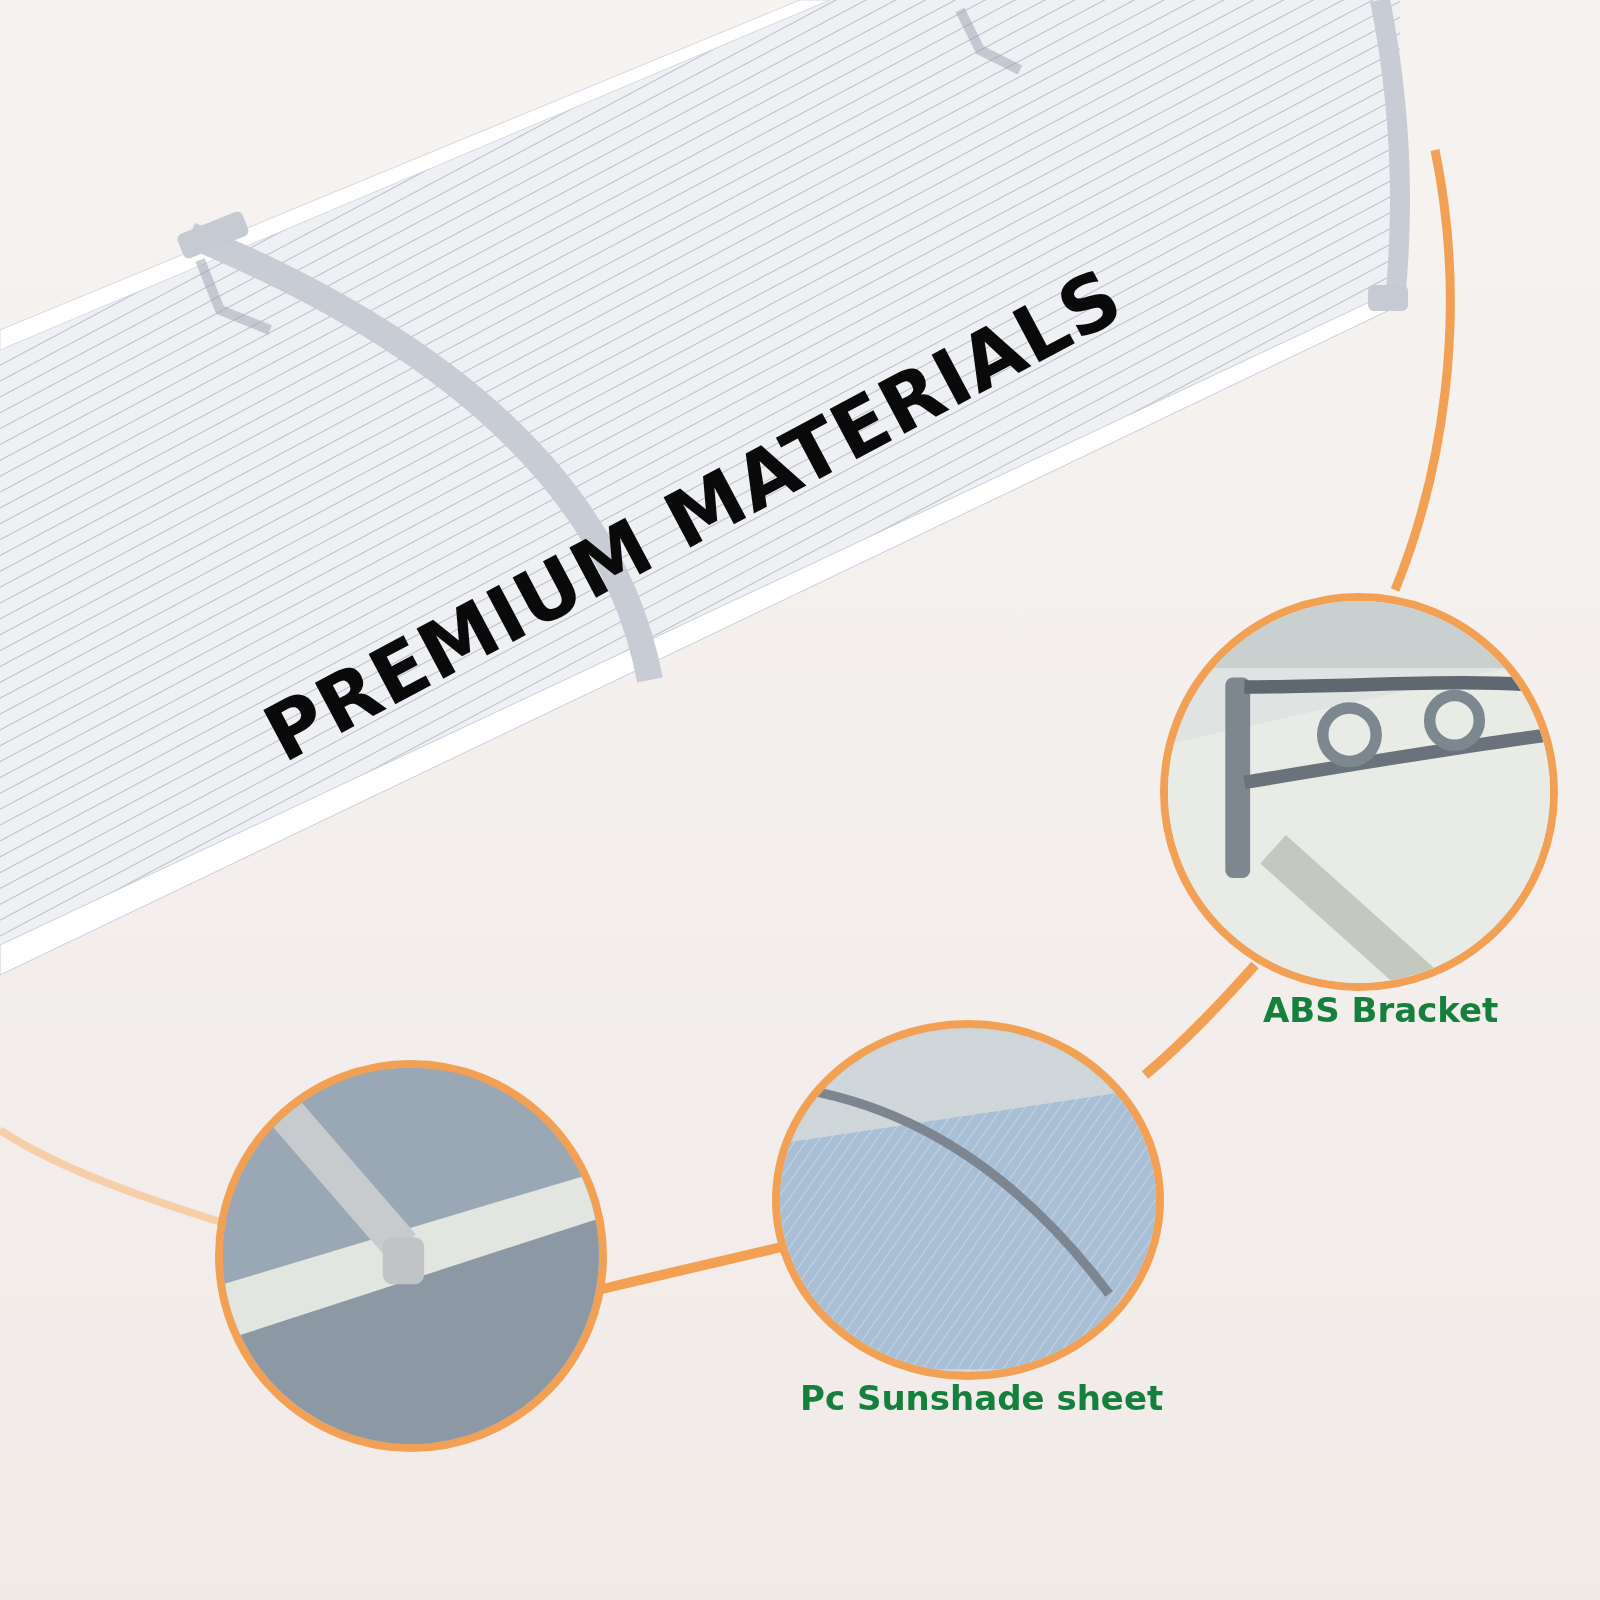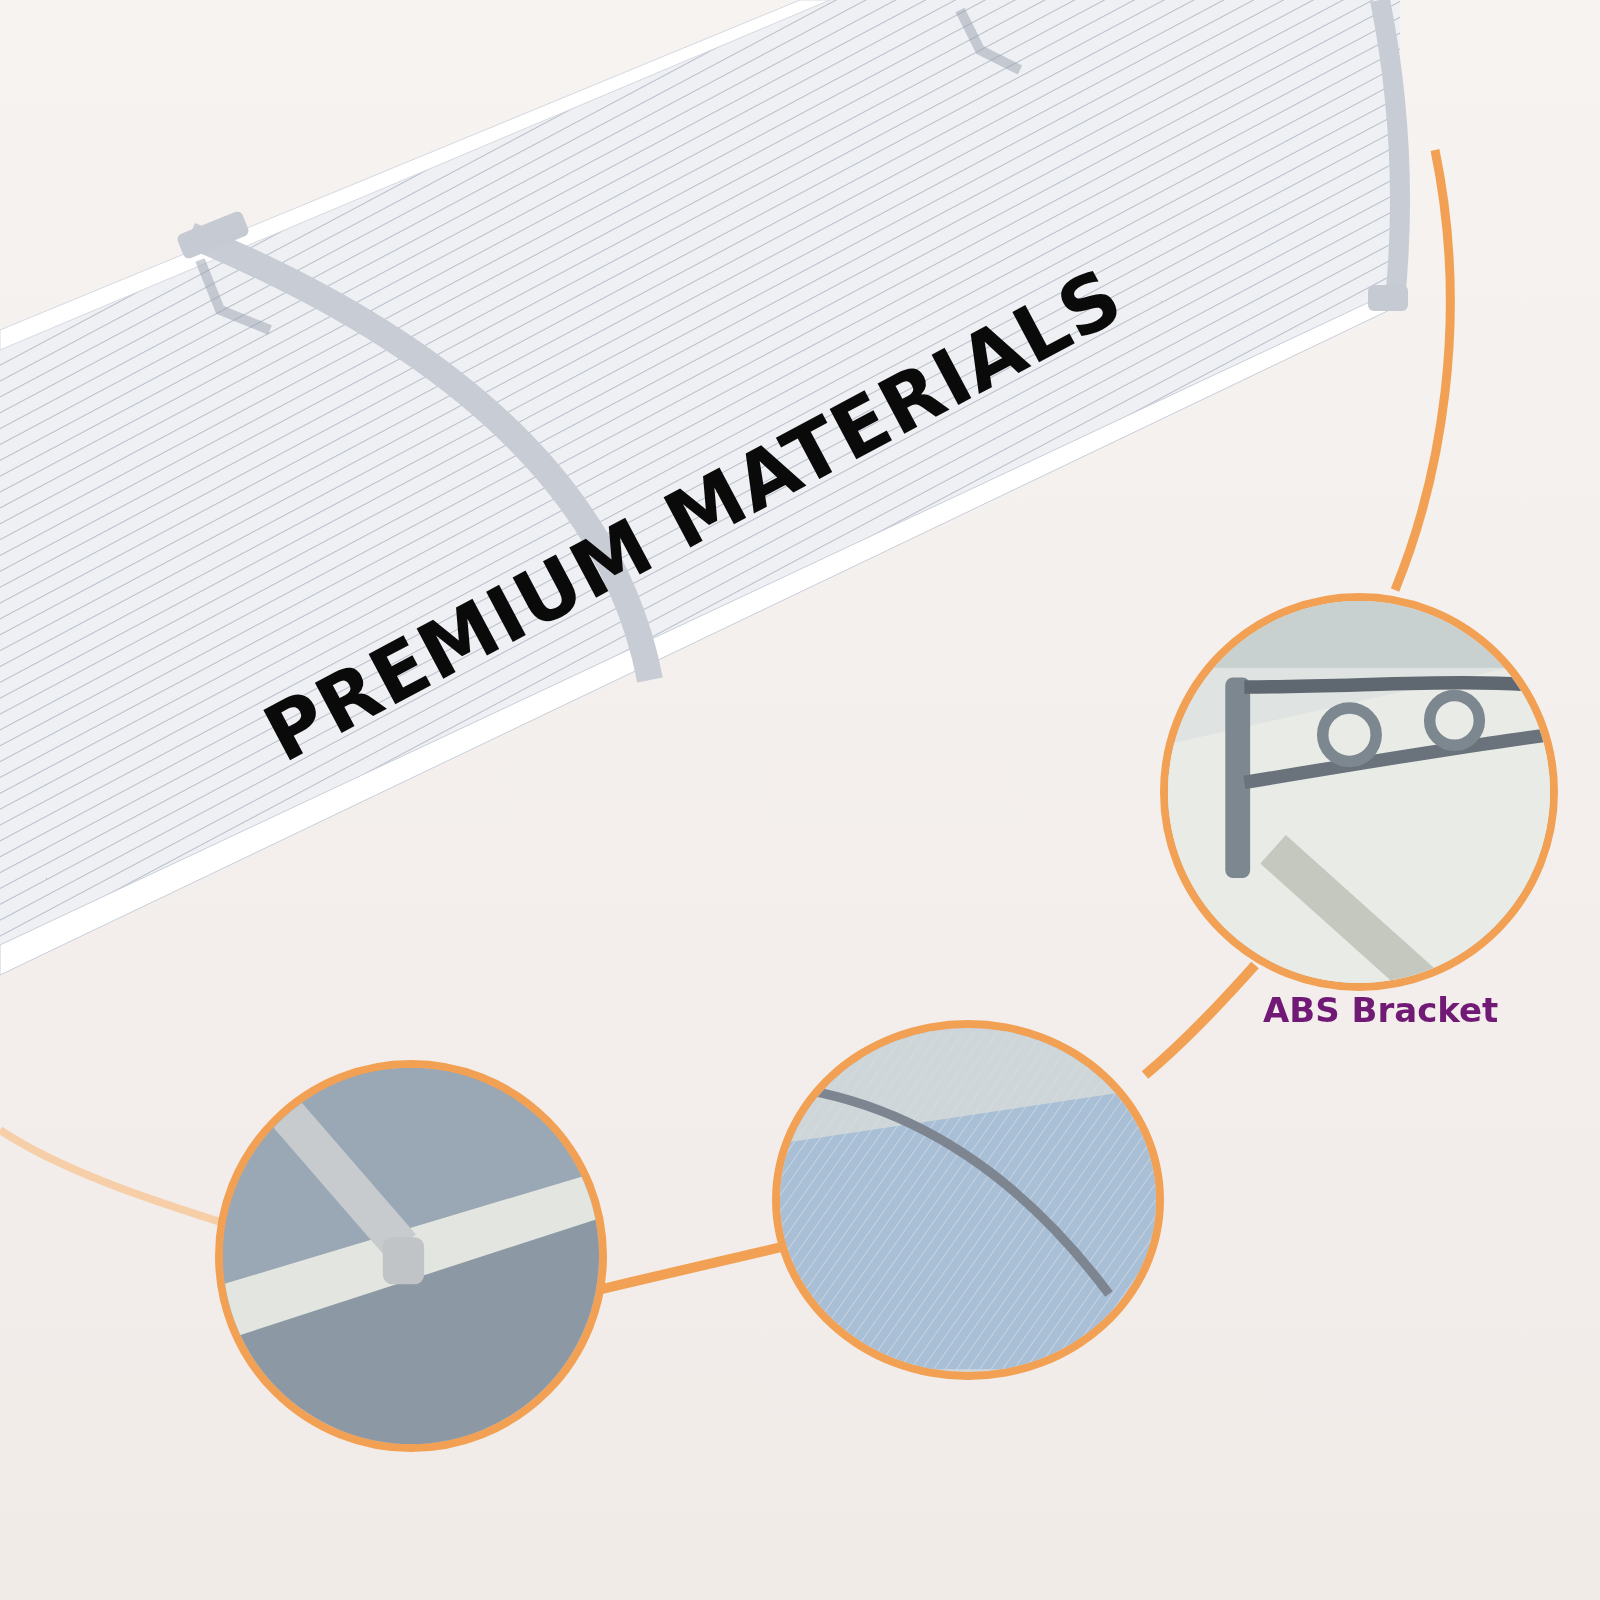--- a/index.html
+++ b/index.html
@@ -17,21 +17,21 @@
       font-family: "DejaVu Sans", sans-serif; font-weight: bold;
       font-size: 78px; letter-spacing: 1px; color: #0a0a0a; white-space: nowrap;
     }
     .bubble {
       position: absolute; border-radius: 50%; overflow: hidden;
       border: 8px solid #f2a154; box-sizing: border-box; background: #cfd6dc;
     }
     .bubble svg { width: 100%; height: 100%; display: block; }
     .label {
       position: absolute; font-family: "DejaVu Sans", sans-serif; font-weight: bold;
-      font-size: 34px; color: #701a75; white-space: nowrap;
+      font-size: 34px; color: #15803d; white-space: nowrap;
     }
   </style>
 </head>
 <body>
 
 <div class="stage">
 
   <svg class="arc-line" viewBox="0 0 1600 1600">
     <path d="M1435 150 C1470 320 1440 480 1395 590" fill="none" stroke="#f2a154" stroke-width="9"></path>
     <path d="M0 1130 C60 1170 150 1200 230 1225" fill="none" stroke="#f6cfa9" stroke-width="8"></path>
@@ -80,20 +80,21 @@
         <pattern id="ribs2" width="10" height="10" patternUnits="userSpaceOnUse" patternTransform="rotate(35)">
           <rect width="10" height="10" fill="#a9bfd6"></rect>
           <line x1="0" y1="0" x2="0" y2="10" stroke="#c6d4e3" stroke-width="2"></line>
         </pattern>
       </defs>
       <rect width="400" height="360" fill="url(#ribs2)"></rect>
       <path d="M0 0 L400 0 L400 60 L0 120 Z" fill="#d7dcda" opacity="0.8"></path>
       <path d="M10 60 C150 80 260 160 350 280" fill="none" stroke="#7c8590" stroke-width="10"></path>
     </svg>
   </div>
+  <div class="label" style="left:800px; top:1378px;">Pc Sunshade sheet</div>
 
   <div class="bubble" style="left:215px; top:1060px; width:392px; height:392px;">
     <svg viewBox="0 0 400 400">
       <rect width="400" height="400" fill="#8c99a4"></rect>
       <path d="M0 0 L400 0 L400 110 L0 230 Z" fill="#9aa8b6"></path>
       <path d="M0 230 L400 110 L400 160 L0 290 Z" fill="#e3e6e0"></path>
       <path d="M60 40 L190 190" stroke="#c7cbce" stroke-width="40"></path>
       <rect x="170" y="180" width="44" height="50" rx="10" fill="#c0c4c6"></rect>
     </svg>
   </div>

